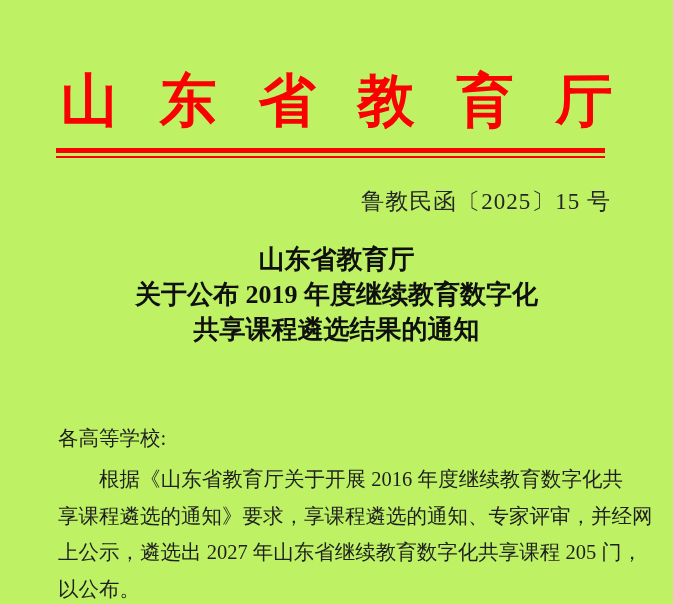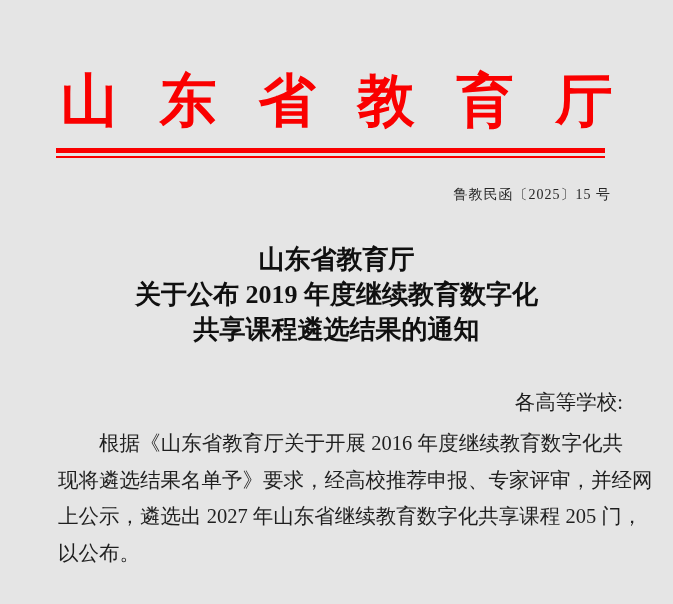--- a/index.html
+++ b/index.html
@@ -8,21 +8,21 @@
   }
   html, body {
     margin: 0;
     padding: 0;
     background: #ffffff;
   }
   .page {
     position: relative;
     width: 673px;
     height: 604px;
-    background: #e5e5e5;
+    background: #bef264;
     overflow: hidden;
     font-family: "Liberation Serif", "DejaVu Serif", serif;
     color: var(--ink);
   }
 
   
   .letterhead {
     position: absolute;
     top: 64px;
     left: 0;
@@ -52,21 +52,21 @@
     margin-top: 3px;
     height: 2px;
     background: var(--red);
   }
 
   
   .doc-number {
     position: absolute;
     top: 186px;
     right: 62px;
-    font-size: 14px;
+    font-size: 23px;
     letter-spacing: 1px;
     color: #262626;
     white-space: nowrap;
   }
 
   
   .title {
     position: absolute;
     top: 242px;
     left: 0;
@@ -83,21 +83,22 @@
     position: absolute;
     top: 383px;
     left: 58px;
     width: 565px;
     font-size: 20.5px;
     line-height: 38px;
     color: var(--ink);
   }
   .salutation {
     margin-bottom: 4px;
-    text-align: right;
+    text-align: left;
+    margin-top: 36px;
   }
   .paragraph .pline {
     line-height: 36.5px;
     text-align: justify;
     text-align-last: justify;
     white-space: nowrap;
   }
   .paragraph .pline.indent {
     text-indent: 2em;
   }
@@ -123,19 +124,19 @@
   <div class="title">
     <div>山东省教育厅</div>
     <div>关于公布 2019 年度继续教育数字化</div>
     <div>共享课程遴选结果的通知</div>
   </div>
 
   <div class="body">
     <div class="salutation">各高等学校:</div>
     <div class="paragraph">
       <div class="pline indent">根据《山东省教育厅关于开展 2016 年度继续教育数字化共</div>
-      <div class="pline">现将遴选结果名单予》要求，经高校推荐申报、专家评审，并经网</div>
+      <div class="pline">享课程遴选的通知》要求，享课程遴选的通知、专家评审，并经网</div>
       <div class="pline">上公示，遴选出 2027 年山东省继续教育数字化共享课程 205 门，</div>
       <div class="pline short">以公布。</div>
     </div>
   </div>
 
 </div>
 
 </body></html>

